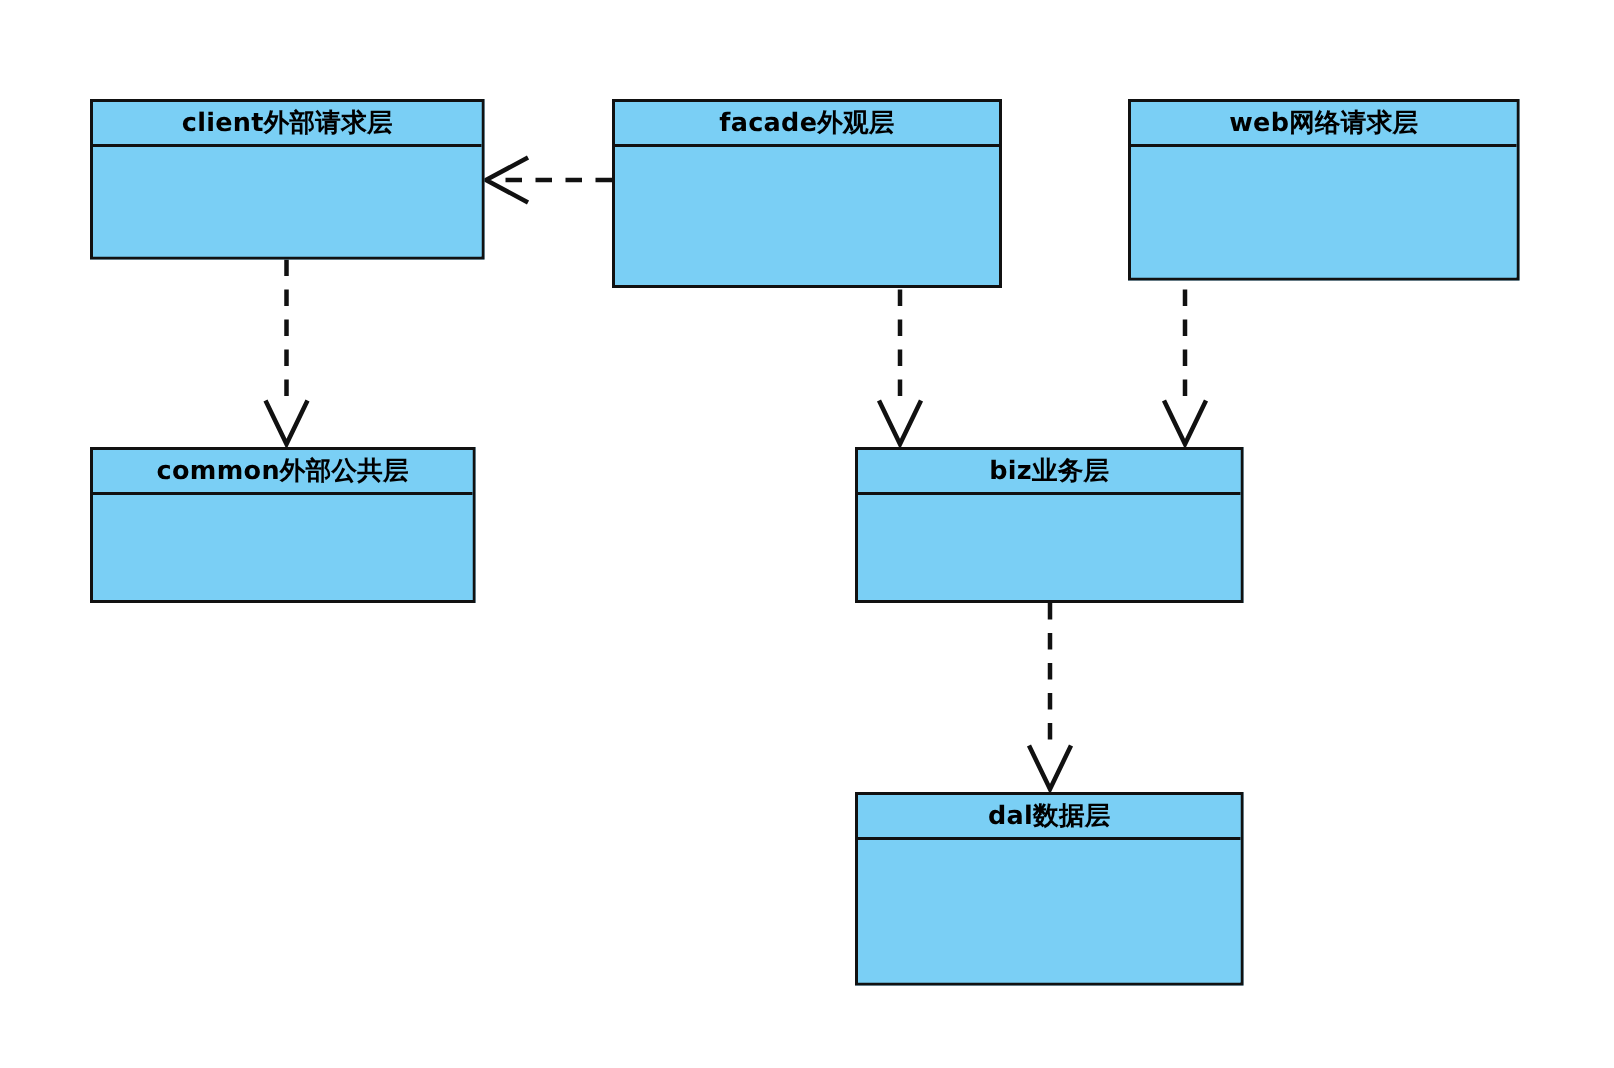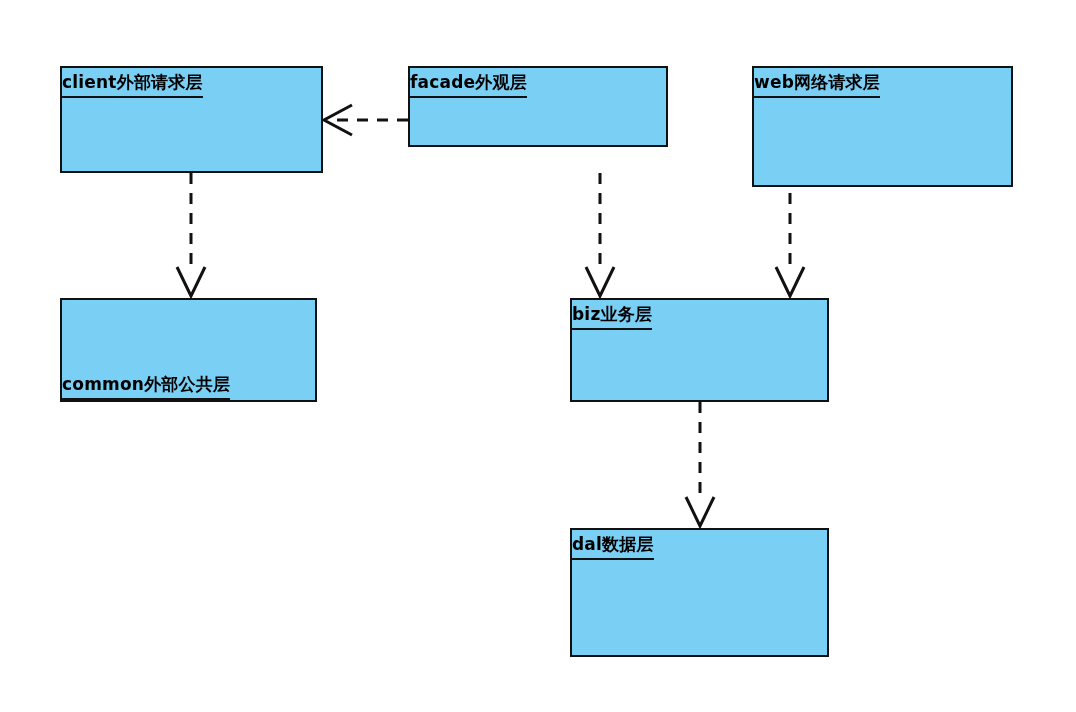--- a/index.html
+++ b/index.html
@@ -24,21 +24,21 @@
     width: 1076px;
     height: 712px;
     pointer-events: none;
   }
   .uml-box {
     position: absolute;
     box-sizing: border-box;
     border: 2px solid #111111;
     background: #7ACFF5;
     display: flex;
-    flex-direction: row;
+    flex-direction: column;
   }
   .uml-box-header {
     box-sizing: border-box;
     height: 30px;
     border-bottom: 2px solid #111111;
     display: flex;
     align-items: center;
     justify-content: center;
     background: #7ACFF5;
   }
@@ -88,35 +88,35 @@
     </g>
   </svg>
 
   <div class="uml-box" style="left:60px; top:66px; width:263px; height:107px;">
     <div class="uml-box-header">
       <span class="uml-box-title">client外部请求层</span>
     </div>
     <div class="uml-box-body"></div>
   </div>
 
-  <div class="uml-box" style="left:408px; top:66px; width:260px; height:81px;">
+  <div class="uml-box" style="left:408px; top:66px; width:260px; height:126px;">
     <div class="uml-box-header">
       <span class="uml-box-title">facade外观层</span>
     </div>
     <div class="uml-box-body"></div>
   </div>
 
   <div class="uml-box" style="left:752px; top:66px; width:261px; height:121px;">
     <div class="uml-box-header">
       <span class="uml-box-title">web网络请求层</span>
     </div>
     <div class="uml-box-body"></div>
   </div>
 
-  <div class="uml-box" style="left:60px; top:298px; width:257px; height:104px;align-items:flex-end;">
+  <div class="uml-box" style="left:60px; top:298px; width:257px; height:104px;">
     <div class="uml-box-header">
       <span class="uml-box-title">common外部公共层</span>
     </div>
     <div class="uml-box-body"></div>
   </div>
 
   <div class="uml-box" style="left:570px; top:298px; width:259px; height:104px;">
     <div class="uml-box-header">
       <span class="uml-box-title">biz业务层</span>
     </div>

